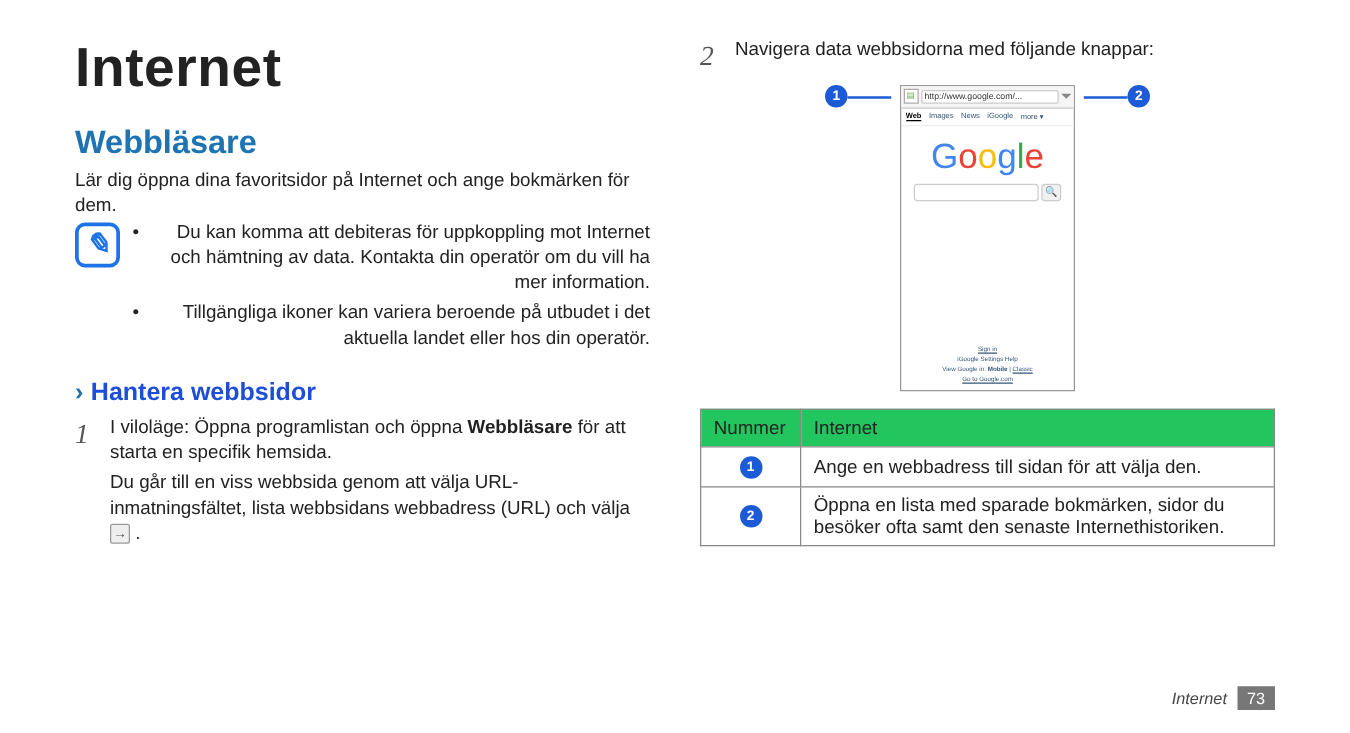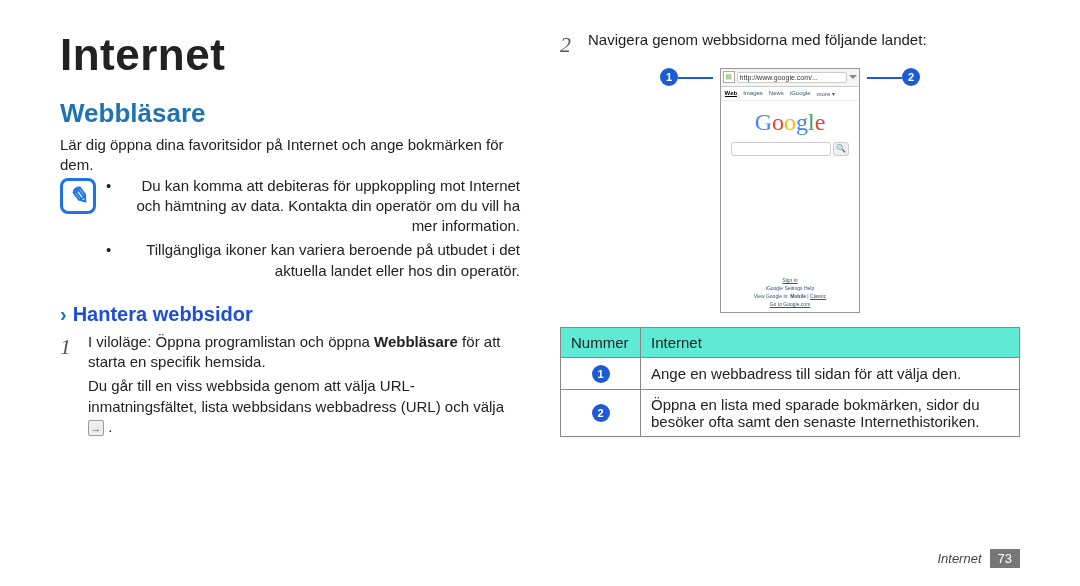--- a/index.html
+++ b/index.html
@@ -200,22 +200,22 @@
   .phone-tabs span:first-child {
     color: #000;
     font-weight: bold;
     border-bottom: 1px solid #000;
   }
   .phone-body {
     text-align: center;
     padding-top: 8px;
   }
   .phone-google-logo {
-    font-family: Liberation Serif, serif;
-    font-size: 24px;
+    font-family: Liberation Sans, sans-serif;
+    font-size: 28px;
   }
   .gB { color:#4285F4; } .gR { color:#EA4335; } .gY { color:#FBBC05; } .gG { color:#34A853; }
   .phone-search {
     display: flex;
     justify-content: center;
     align-items: center;
     margin-top: 6px;
     gap: 2px;
   }
   .phone-search-input {
@@ -281,21 +281,21 @@
     border-collapse: collapse;
     font-size: 15px;
   }
   table.ftable th, table.ftable td {
     border: 1px solid #888;
     padding: 6px 10px;
     text-align: left;
     vertical-align: middle;
   }
   table.ftable th {
-    background: #5eead4;
+    background: #22c55e;
     font-weight: normal;
   }
   table.ftable td:first-child {
     text-align: center;
     width: 80px;
   }
   .num-circle {
     display: inline-block;
     width: 18px;
     height: 18px;
@@ -363,21 +363,21 @@
           <span class="inline-icon">→</span> .
         </div>
       </div>
     </div>
   </div>
 
   <div class="col col-right">
 
     <div class="step">
       <div class="step-num">2</div>
-      <div class="step-body">Navigera genom webbsidorna med följande landet:</div>
+      <div class="step-body">Navigera data webbsidorna med följande knappar:</div>
     </div>
 
     <div class="phone-wrap">
       <div class="callout-wrap-left">
         <div class="callout">1</div>
         <div class="callout-line callout-line-left"></div>
       </div>
 
       <div class="phone-mock">
         <div class="phone-urlbar">

